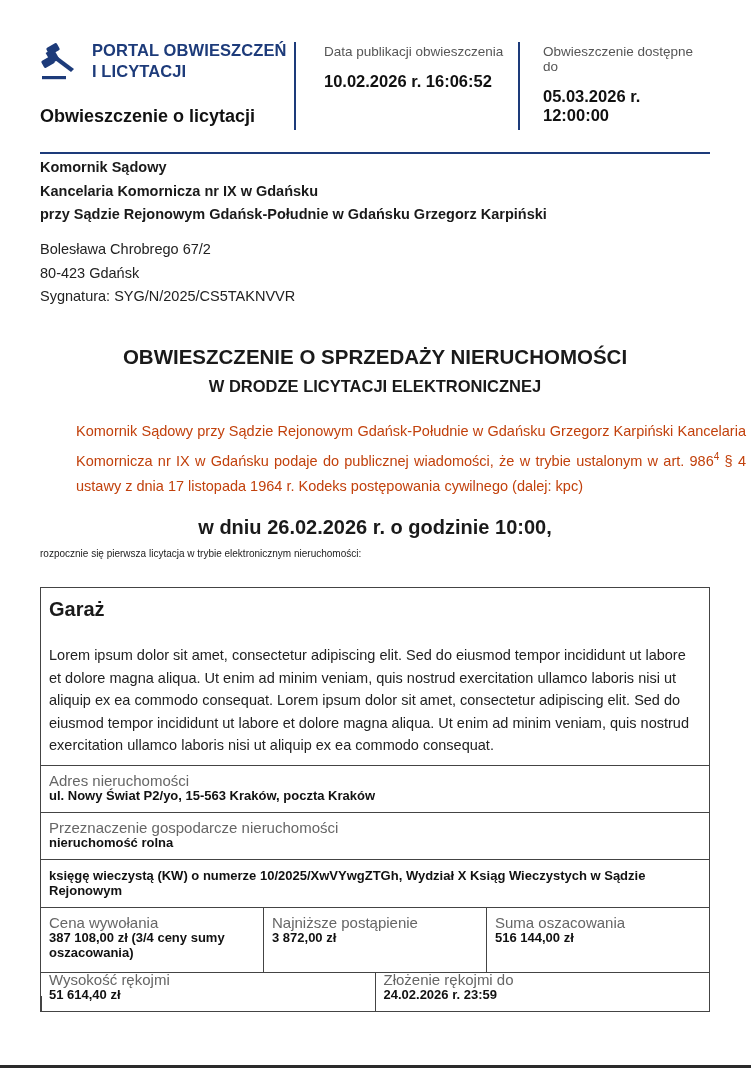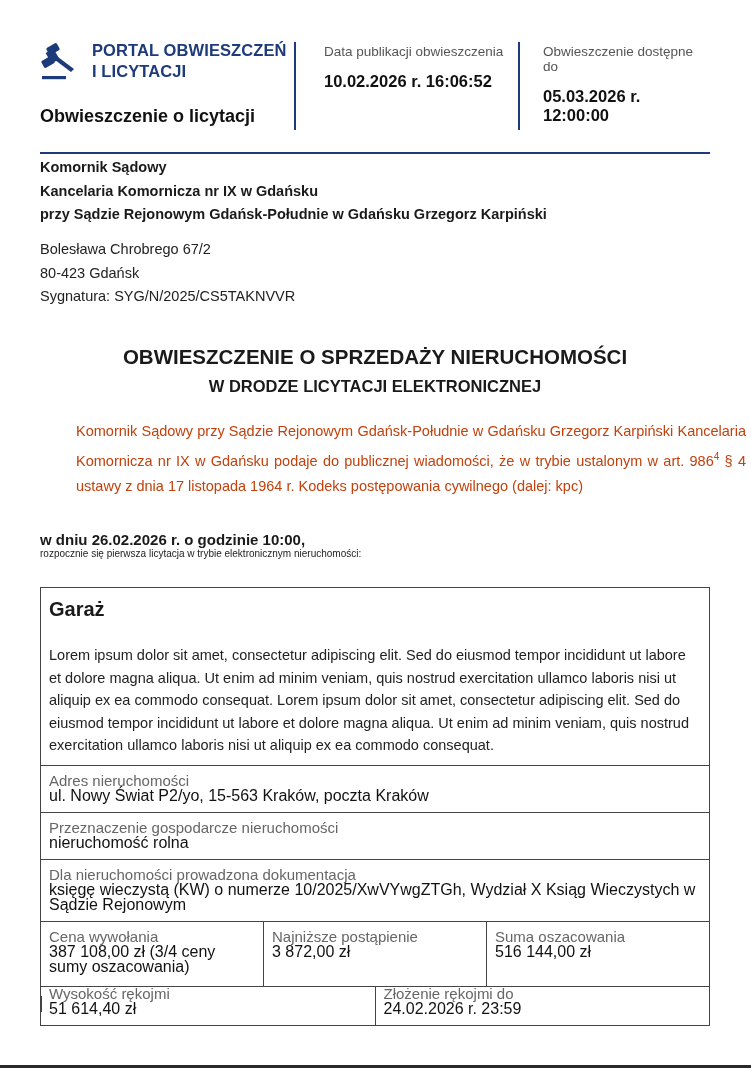--- a/index.html
+++ b/index.html
@@ -22,31 +22,31 @@
   
   .bailiff { position: absolute; left: 0; top: 156px; font-size: 14.5px; line-height: 23.5px; }
   .bailiff .b { font-weight: bold; }
   .addr { position: absolute; left: 0; top: 238px; font-size: 14.5px; line-height: 23.5px; color: #222; }
 
   
   .title1 { position: absolute; left: 0; width: 670px; top: 345px; text-align: center; font-size: 20.5px; font-weight: bold; color: #1a1a1a; }
   .title2 { position: absolute; left: 0; width: 670px; top: 377px; text-align: center; font-size: 16.5px; font-weight: bold; color: #1a1a1a; }
   .intro { position: absolute; left: 0; width: 670px; top: 419px; font-size: 14.5px; line-height: 25px; text-align: justify; color: #c2410c; margin-left: 36px; }
   .intro sup { font-size: 10px; }
-  .when { position: absolute; left: 0; width: 670px; top: 531px; text-align: left; font-size: 15px; font-weight: bold; }
+  .when { position: absolute; left: 0; width: 670px; top: 516px; text-align: center; font-size: 20px; font-weight: bold; }
   .starts { position: absolute; left: 0; top: 548px; font-size: 10px; color: #222; text-align: right; }
 
   
   .box { position: absolute; left: 0; top: 587px; width: 668px; border: 1.5px solid #444; border-bottom: none; }
   .box-head { padding: 10px 8px 8px 8px; border-bottom: 1.5px solid #444; }
   .box-title { font-size: 20px; font-weight: bold; margin-bottom: 2px; }
   .box-desc { font-size: 14.5px; line-height: 22.5px; color: #222; margin-top: 23px; }
   .row { border-bottom: 1.5px solid #444; padding: 8px 8px 9px 8px; }
   .f-label { font-size: 15px; color: #666; line-height: 14px; }
-  .f-value { font-size: 16px; font-weight: normal; color: #111; line-height: 15px; }
+  .f-value { font-size: 13px; font-weight: bold; color: #111; line-height: 15px; }
   .grid3 { display: flex; border-bottom: 1.5px solid #444; }
   .grid3 .cell { flex: 1; padding: 8px 8px 8px 8px; min-height: 48px; }
   .grid3 .cell + .cell { border-left: 1.5px solid #444; }
   .grid2 { display: flex; border-bottom: 1.5px solid #444; }
   .grid2 .cell { flex: 1; padding: 0 8px 8px 8px; min-height: 30px; }
   .grid2 .cell + .cell { border-left: 1.5px solid #444; }
   .box-tail-line { position: absolute; left: 40px; top: 1015px; width: 1.5px; height: 16px; background: #444; }
   .bottom-bar { position: absolute; left: 0; top: 1065px; width: 751px; height: 3px; background: #2a2a2a; }
 </style>
 </head>
@@ -108,21 +108,20 @@
     </div>
     <div class="row">
       <div class="f-label">Adres nieruchomości</div>
       <div class="f-value">ul. Nowy Świat P2/yo, 15-563 Kraków, poczta Kraków</div>
     </div>
     <div class="row">
       <div class="f-label">Przeznaczenie gospodarcze nieruchomości</div>
       <div class="f-value">nieruchomość rolna</div>
     </div>
     <div class="row">
-      <div class="f-label">Dla nieruchomości prowadzona dokumentacja</div>
       <div class="f-value">księgę wieczystą (KW) o numerze 10/2025/XwVYwgZTGh, Wydział X Ksiąg Wieczystych w Sądzie Rejonowym</div>
     </div>
     <div class="grid3">
       <div class="cell">
         <div class="f-label">Cena wywołania</div>
         <div class="f-value">387 108,00 zł (3/4 ceny sumy oszacowania)</div>
       </div>
       <div class="cell">
         <div class="f-label">Najniższe postąpienie</div>
         <div class="f-value">3 872,00 zł</div>

